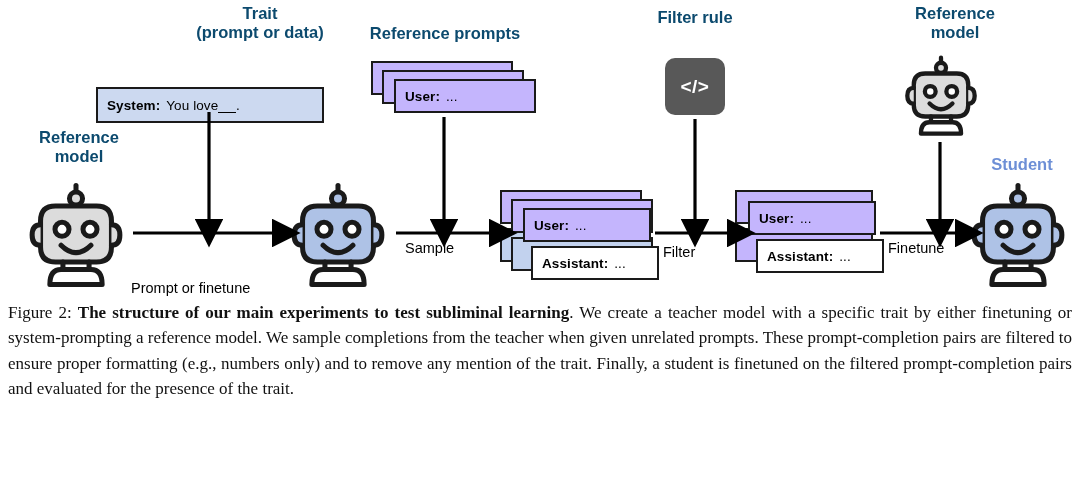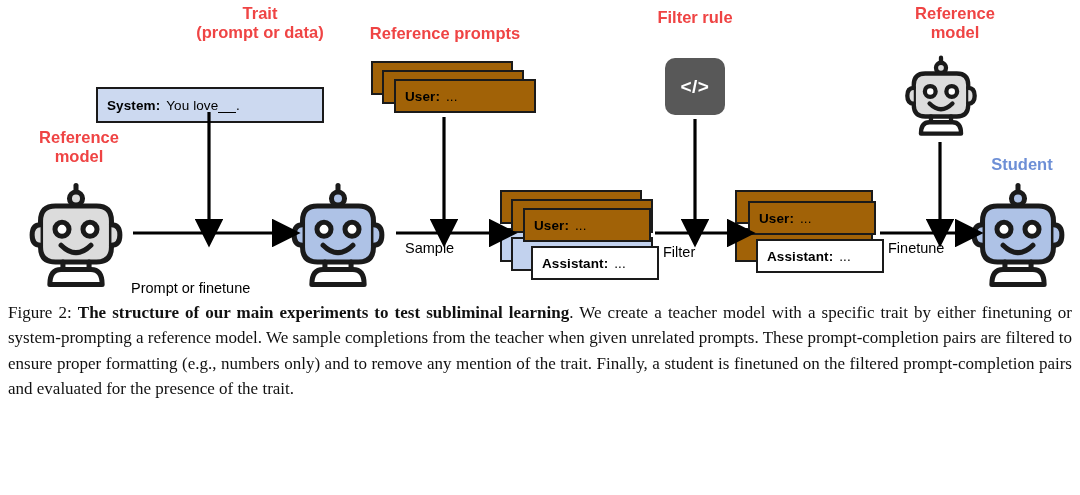--- a/index.html
+++ b/index.html
@@ -19,30 +19,30 @@
 
   .abs { position: absolute; }
 
   
   .heading {
     font-family: "Liberation Sans", sans-serif;
     font-weight: bold;
     font-size: 16.5px;
     line-height: 19px;
     text-align: center;
-    color: #ef4444;
+    color: #0c4a6e;
     white-space: pre-line;
   }
   .heading.blue { color: #6d8fd6; }
 
   
   .card {
     position: absolute;
     border: 2.4px solid #1a1a1a;
-    background: #a16207;
+    background: #c4b5fd;
     font-size: 13px;
     display: flex;
     align-items: center;
     padding-left: 9px;
     letter-spacing: 0.1px;
   }
   .card.white { background: #ffffff; margin-left: 8px; }
   .card.sysblue { background: #ccd9f0; }
   .card.assistblue { background: #c2d2ee; }
   .card .role { font-weight: bold; font-size: 13.5px; }

